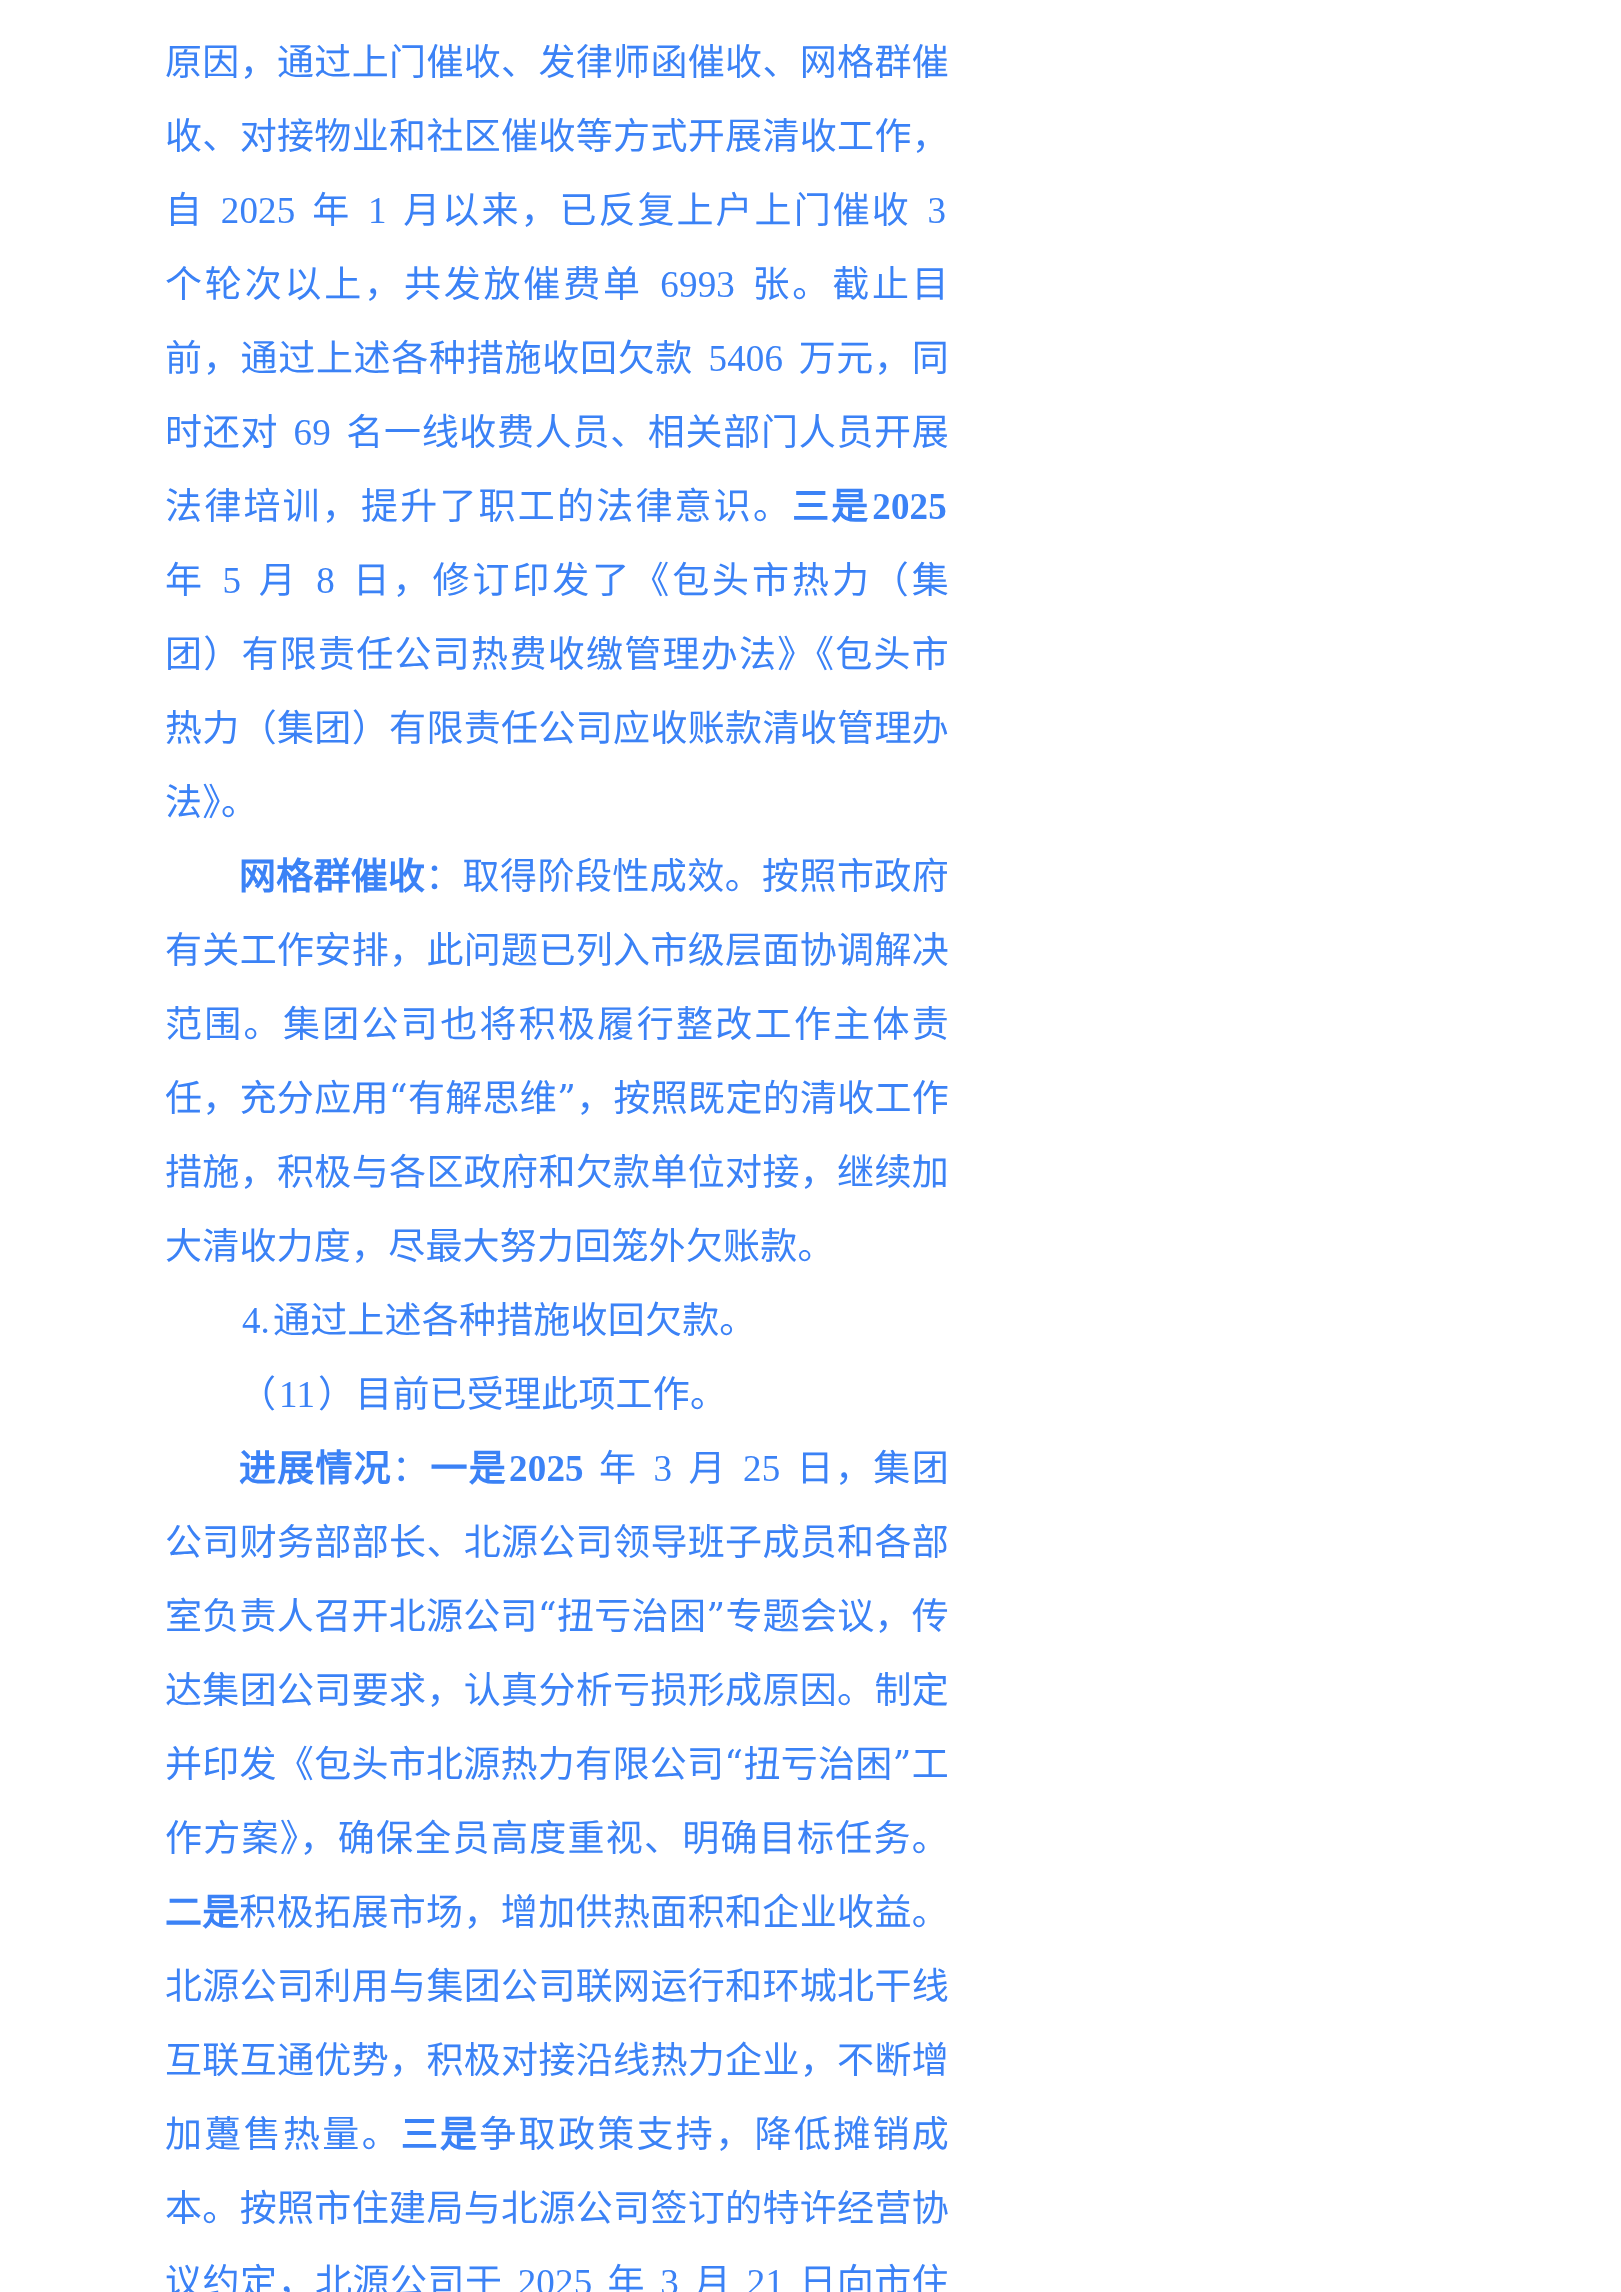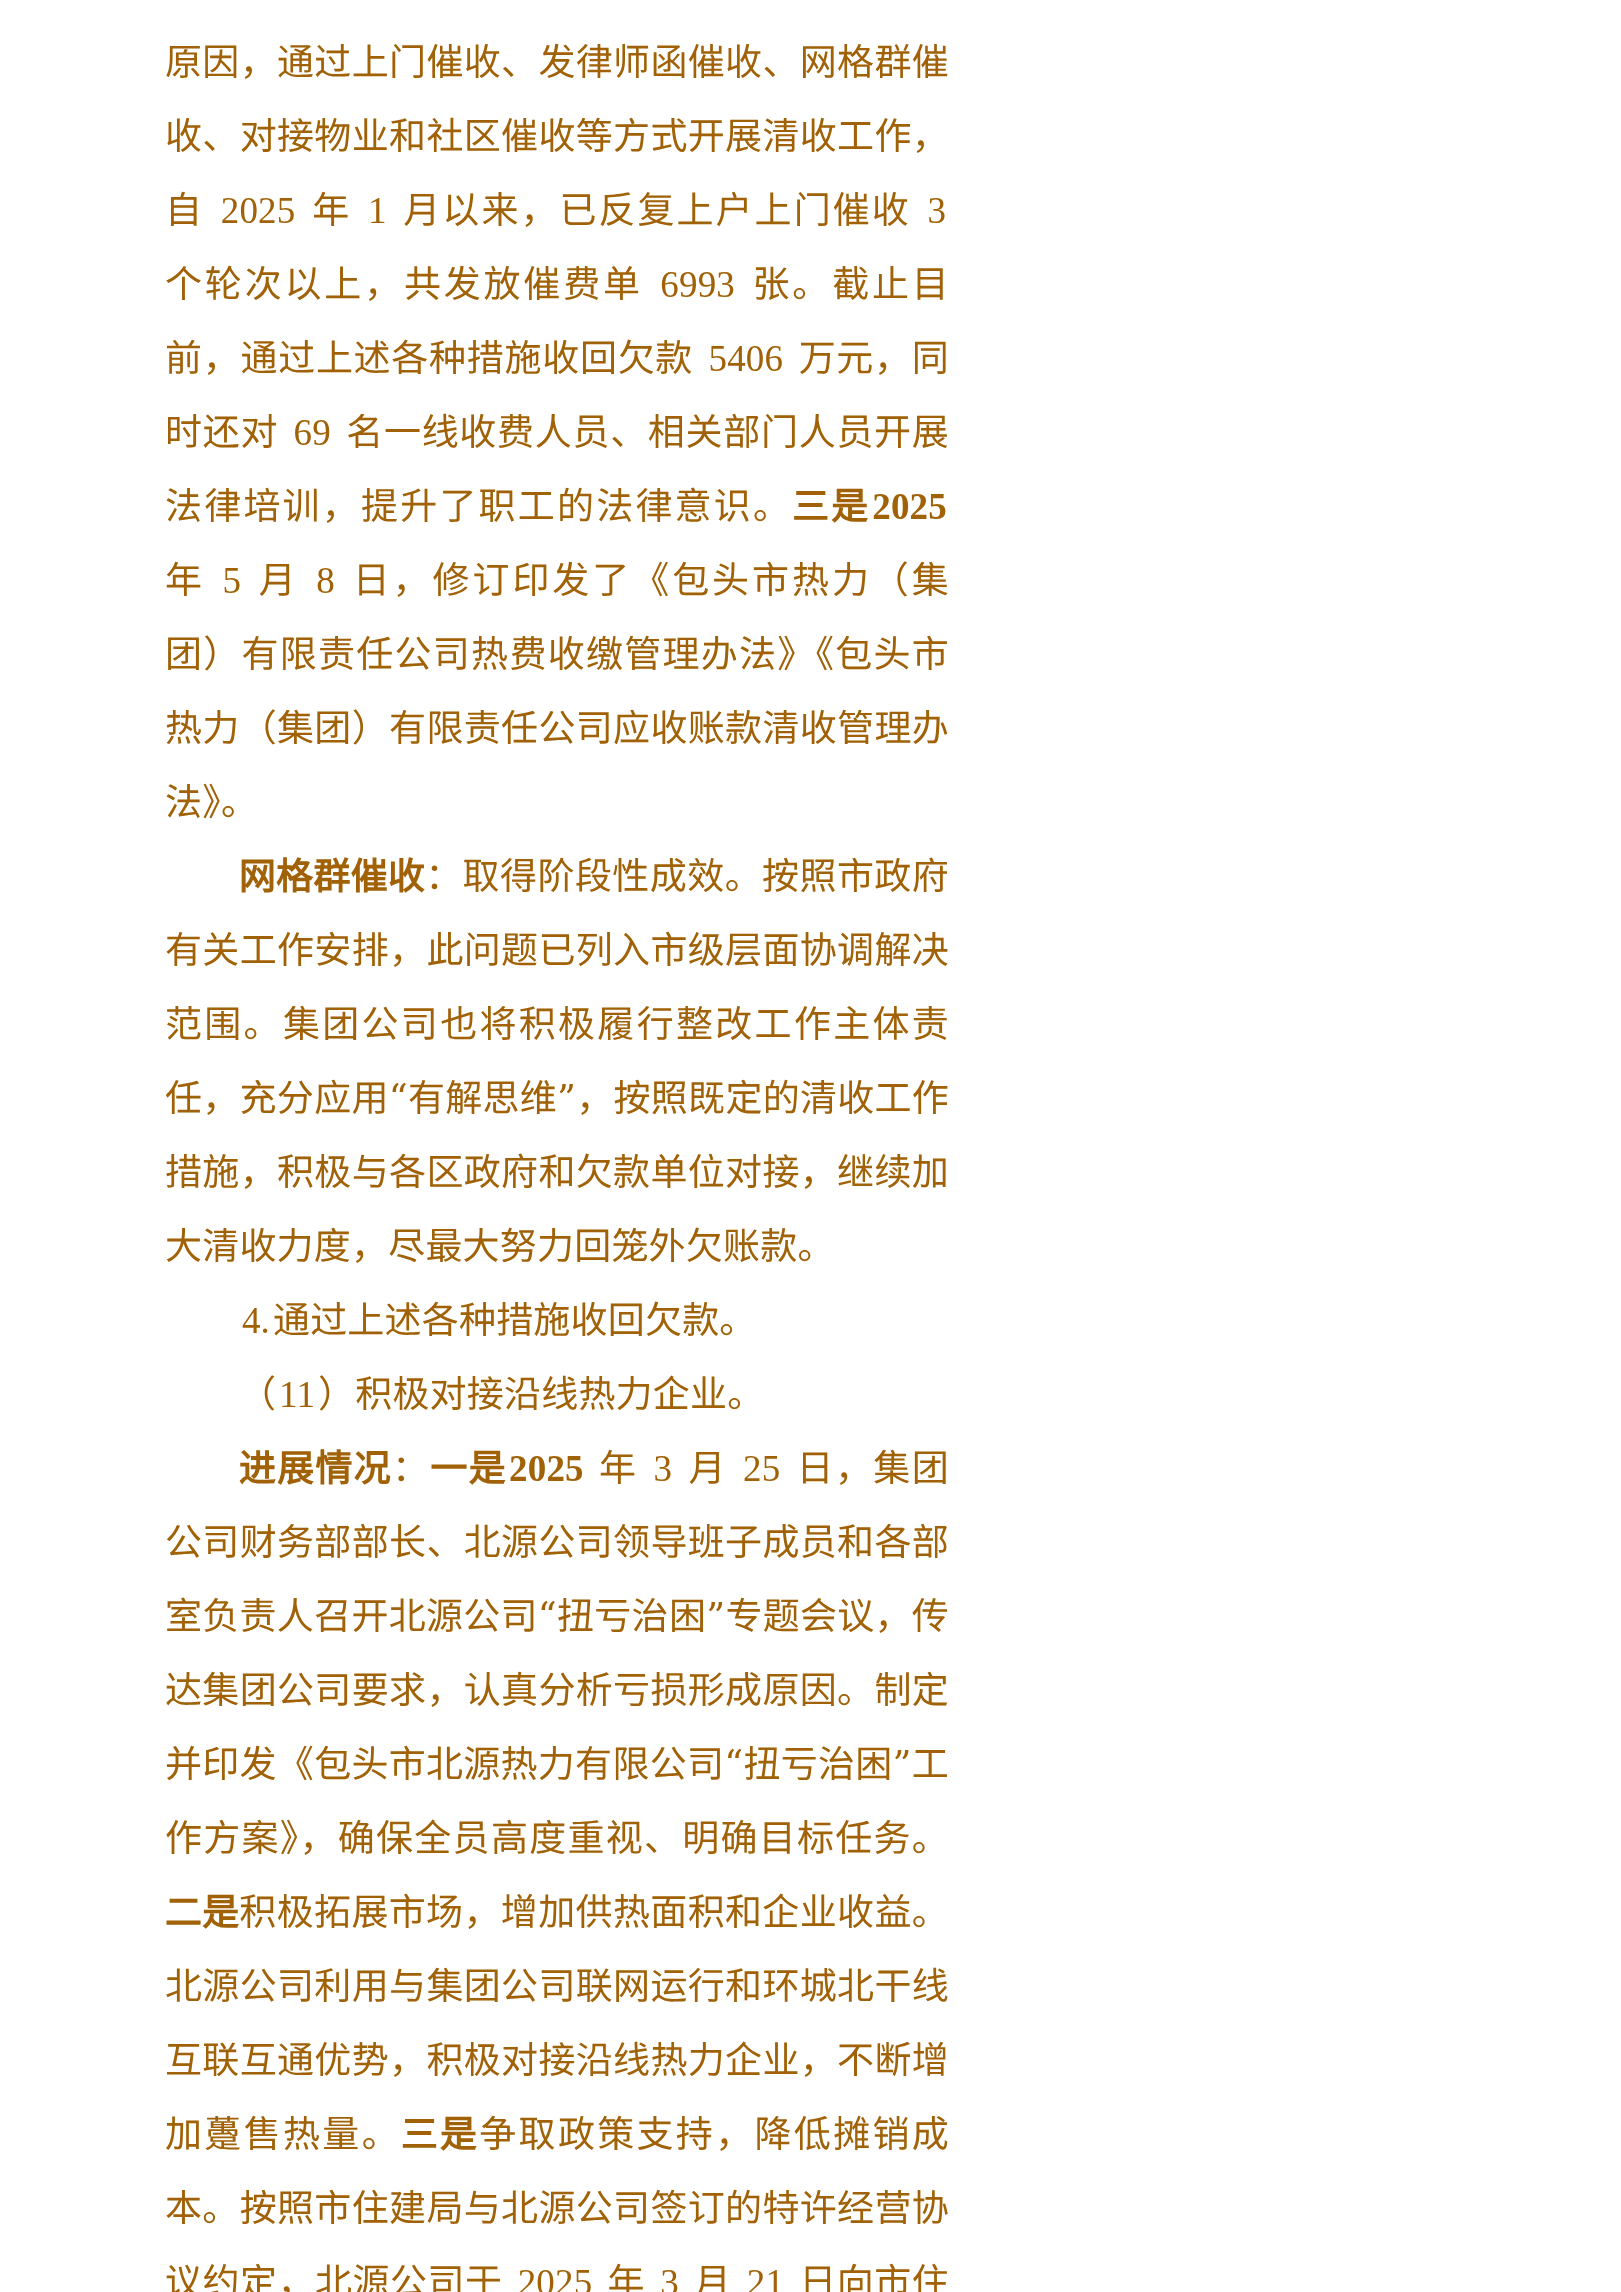--- a/index.html
+++ b/index.html
@@ -31,21 +31,21 @@
   p.para {
     margin: 0;
     padding: 0;
     font-size: 37px;
     line-height: 74px;
     text-align: justify;
     text-justify: inter-ideograph;
     letter-spacing: 0.2px;
     text-indent: 0;
     font-weight: 400;
-    color: #a16207;
+    color: #3b82f6;
     word-break: break-all;
   }
   p.indent {
     text-indent: 74px;
   }
   .b {
     font-weight: 700;
     font-family: "DejaVu Sans", "Liberation Sans", sans-serif;
     letter-spacing: 0px;
   }
@@ -61,17 +61,17 @@
 </style>
 </head>
 <body style="background: rgb(255, 255, 255);">
 
 <div class="page">
   <div class="text-column" id="text-column" style="color: rgb(20, 20, 20);">
 
   <p class="para"><span>原因，通过上门催收、发律师函催收、网格群催收、对接物业和社区催收等方式开展清收工作，自 </span><span class="num">2025</span><span> 年 </span><span class="num">1</span><span> 月以来，已反复上户上门催收 </span><span class="num">3</span><span> 个轮次以上，共发放催费单 </span><span class="num">6993</span><span> 张。截止目前，通过上述各种措施收回欠款 </span><span class="num">5406</span><span> 万元，同时还对 </span><span class="num">69</span><span> 名一线收费人员、相关部门人员开展法律培训，提升了职工的法律意识。</span><span class="b">三是</span><span class="bnum">2025</span><span> 年 </span><span class="num">5</span><span> 月 </span><span class="num">8</span><span> 日，修订印发了《包头市热力（集团）有限责任公司热费收缴管理办法》《包头市热力（集团）有限责任公司应收账款清收管理办法》。</span></p>
       <p class="para indent"><span class="b">网格群催收</span><span>：取得阶段性成效。按照市政府有关工作安排，此问题已列入市级层面协调解决范围。集团公司也将积极履行整改工作主体责任，充分应用“有解思维”，按照既定的清收工作措施，积极与各区政府和欠款单位对接，继续加大清收力度，尽最大努力回笼外欠账款。</span></p>
       <p class="para indent"><span class="num">4.</span><span>通过上述各种措施收回欠款。</span></p>
-      <p class="para indent"><span>（</span><span class="num">11</span><span>）积极对接沿线热力企业。</span></p>
+      <p class="para indent"><span>（</span><span class="num">11</span><span>）目前已受理此项工作。</span></p>
       <p class="para indent"><span class="b">进展情况</span><span>：</span><span class="b">一是</span><span class="bnum">2025</span><span> 年 </span><span class="num">3</span><span> 月 </span><span class="num">25</span><span> 日，集团公司财务部部长、北源公司领导班子成员和各部室负责人召开北源公司“扭亏治困”专题会议，传达集团公司要求，认真分析亏损形成原因。制定并印发《包头市北源热力有限公司“扭亏治困”工作方案》，确保全员高度重视、明确目标任务。</span><span class="b">二是</span><span>积极拓展市场，增加供热面积和企业收益。北源公司利用与集团公司联网运行和环城北干线互联互通优势，积极对接沿线热力企业，不断增加躉售热量。</span><span class="b">三是</span><span>争取政策支持，降低摊销成本。按照市住建局与北源公司签订的特许经营协议约定，北源公司于 </span><span class="num">2025</span><span> 年 </span><span class="num">3</span><span> 月 </span><span class="num">21</span><span> 日向市住建局报送《关于延长特许经营期限的请示》，目前已受理此项工作，正在进行数据收集和测算准备，待测算完成后给予明确答复批示。</span></p>
     </div>
 </div>
 
 
 </body></html>

